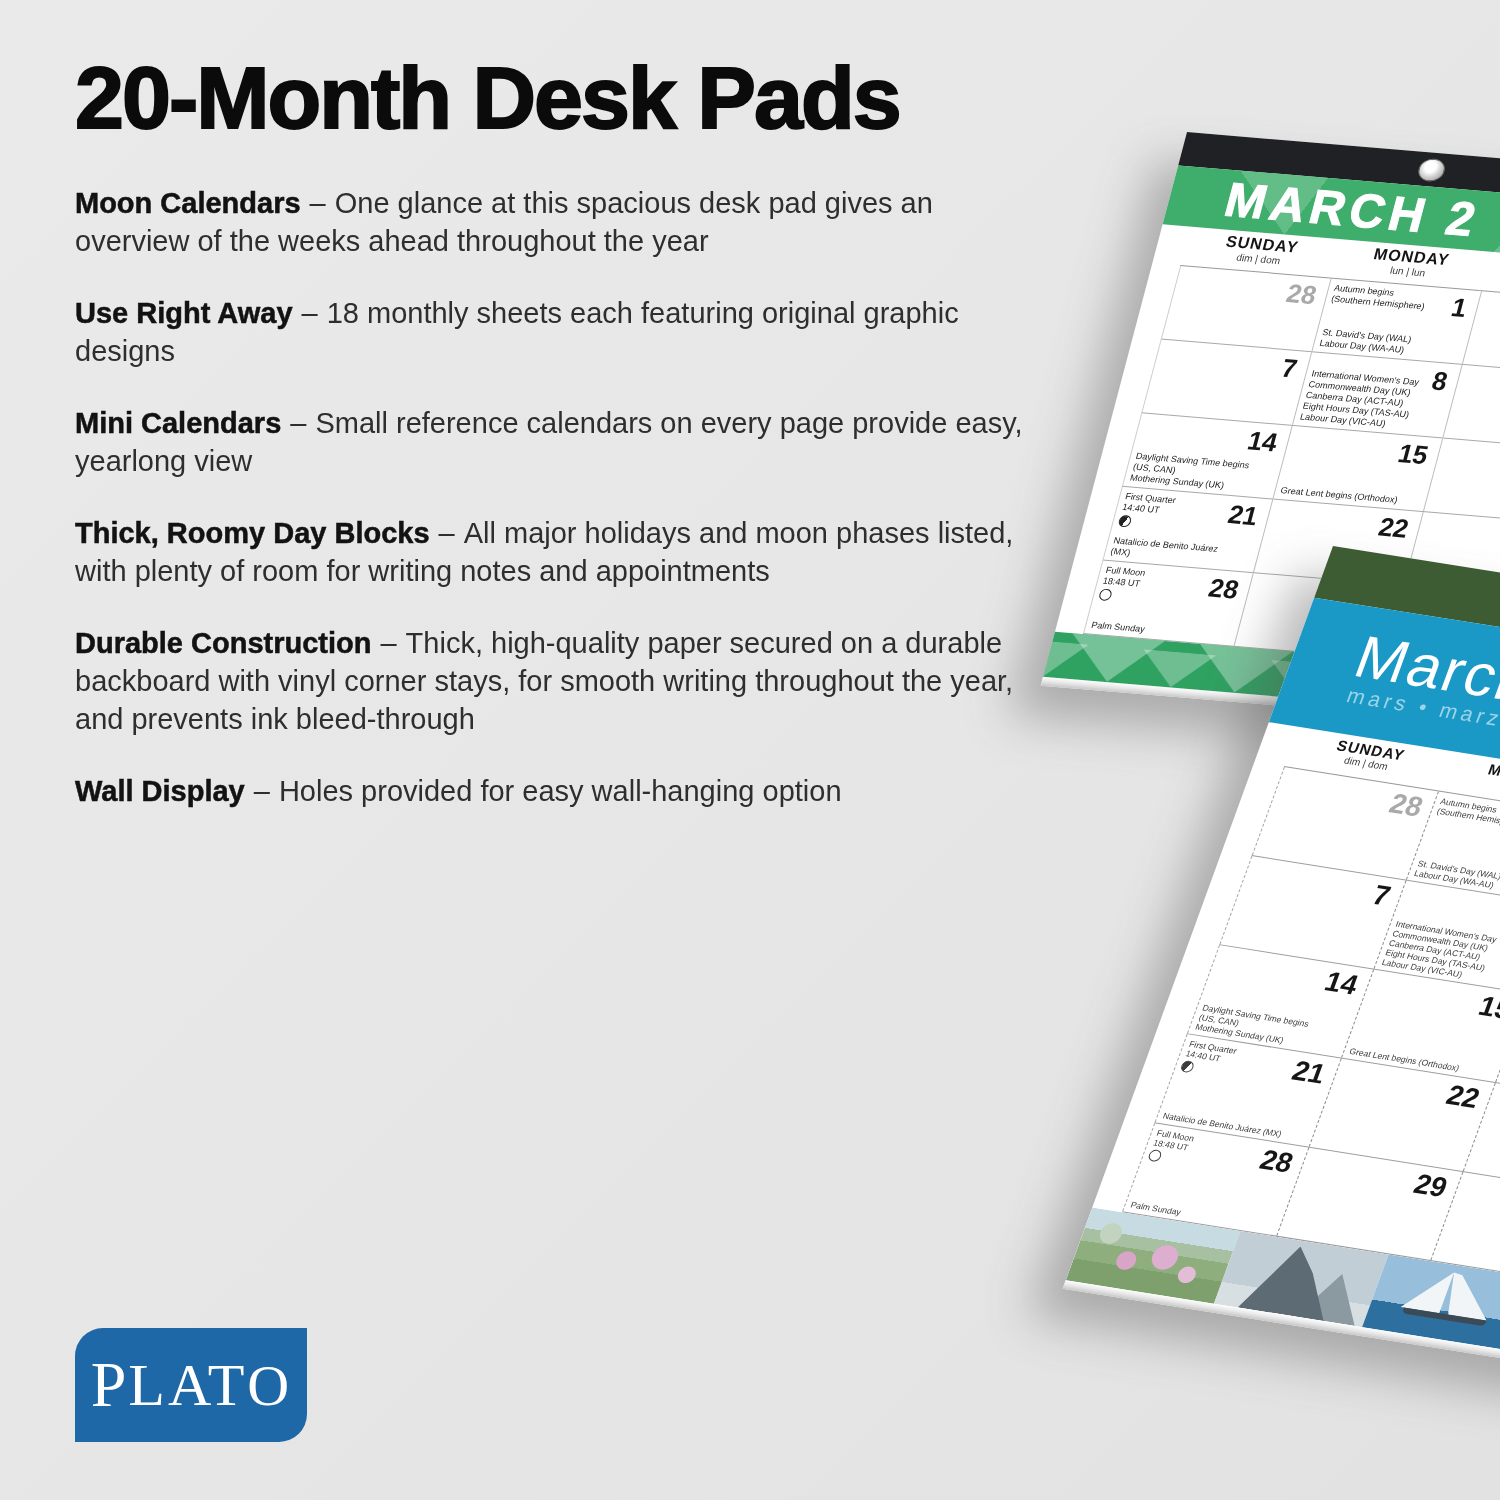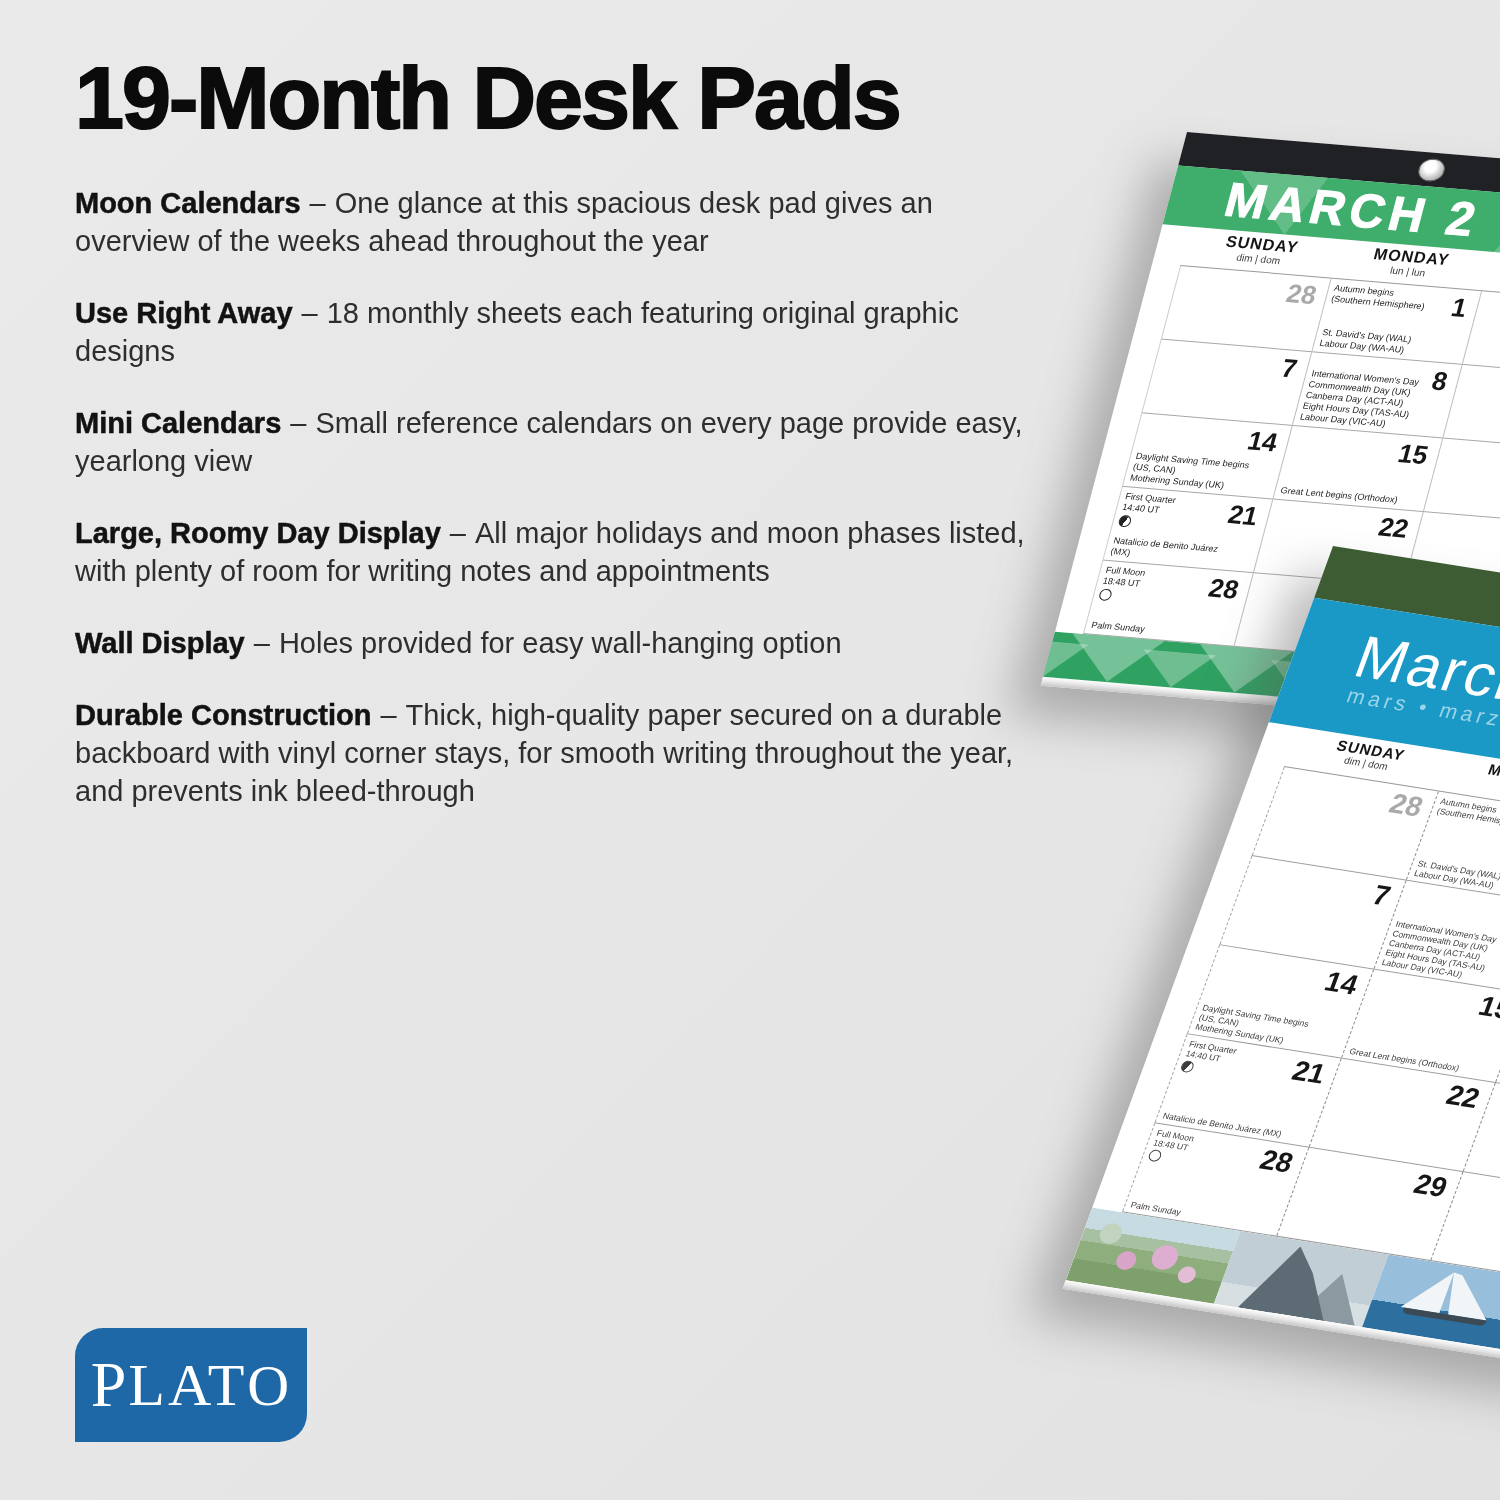--- a/index.html
+++ b/index.html
@@ -107,28 +107,28 @@
     clip-path:polygon(46% 10%,46% 66%,20% 66%,46% 10%,52% 12%,78% 66%,52% 66%);}
   .ph.sailboat::after{content:"";position:absolute;left:22%;top:66%;width:56%;height:6px;
     background:#3b4a55;border-radius:0 0 5px 5px;}
 </style>
 </head>
 <body>
 
 <div id="canvas">
 
   <div class="copy">
-    <h1>19-Month Desk Pads</h1>
+    <h1>20-Month Desk Pads</h1>
 
     <p class="sec"><b>Moon Calendars</b><span class="sep">–</span><span>One glance at this spacious desk pad gives an overview of the weeks ahead throughout the year</span></p>
     <p class="sec"><b>Use Right Away</b><span class="sep">–</span><span>18 monthly sheets each featuring original graphic designs</span></p>
     <p class="sec"><b>Mini Calendars</b><span class="sep">–</span><span>Small reference calendars on every page provide easy, yearlong view</span></p>
-    <p class="sec"><b>Large, Roomy Day Display</b><span class="sep">–</span><span>All major holidays and moon phases listed, with plenty of room for writing notes and appointments</span></p>
+    <p class="sec"><b>Thick, Roomy Day Blocks</b><span class="sep">–</span><span>All major holidays and moon phases listed, with plenty of room for writing notes and appointments</span></p>
+    <p class="sec"><b>Durable Construction</b><span class="sep">–</span><span>Thick, high-quality paper secured on a durable backboard with vinyl corner stays, for smooth writing throughout the year, and prevents ink bleed-through</span></p>
     <p class="sec"><b>Wall Display</b><span class="sep">–</span><span>Holes provided for easy wall-hanging option</span></p>
-    <p class="sec"><b>Durable Construction</b><span class="sep">–</span><span>Thick, high-quality paper secured on a durable backboard with vinyl corner stays, for smooth writing throughout the year, and prevents ink bleed-through</span></p>
   </div>
 
   <div class="brand">
     <div class="logo">
       <span class="lg1">P</span>
         <span class="lg2">LAT</span>
         <span class="lg3">O</span>
     </div>
   </div>
 

